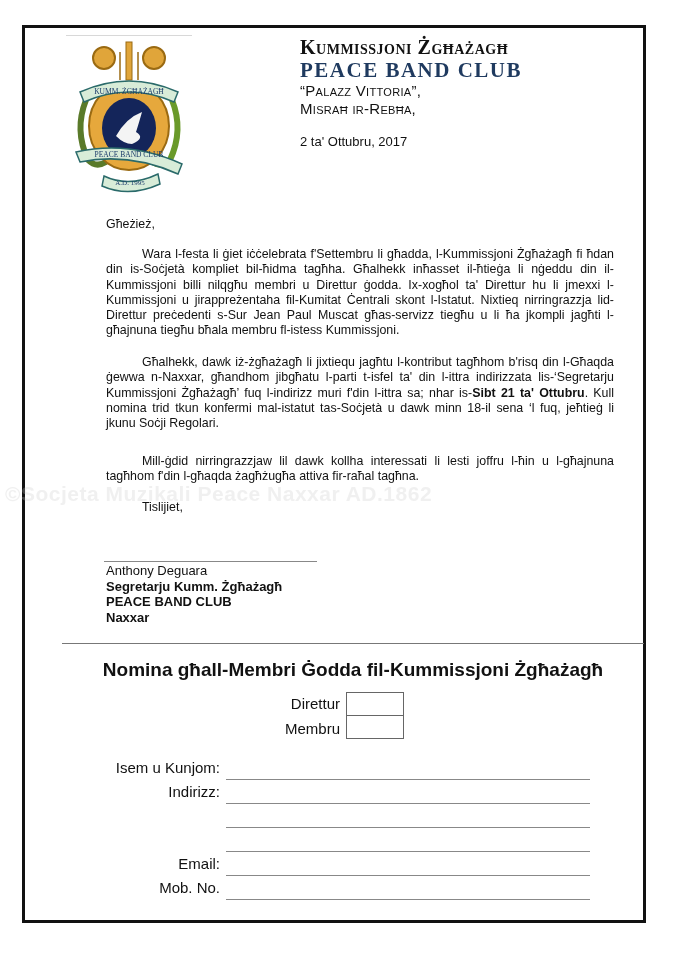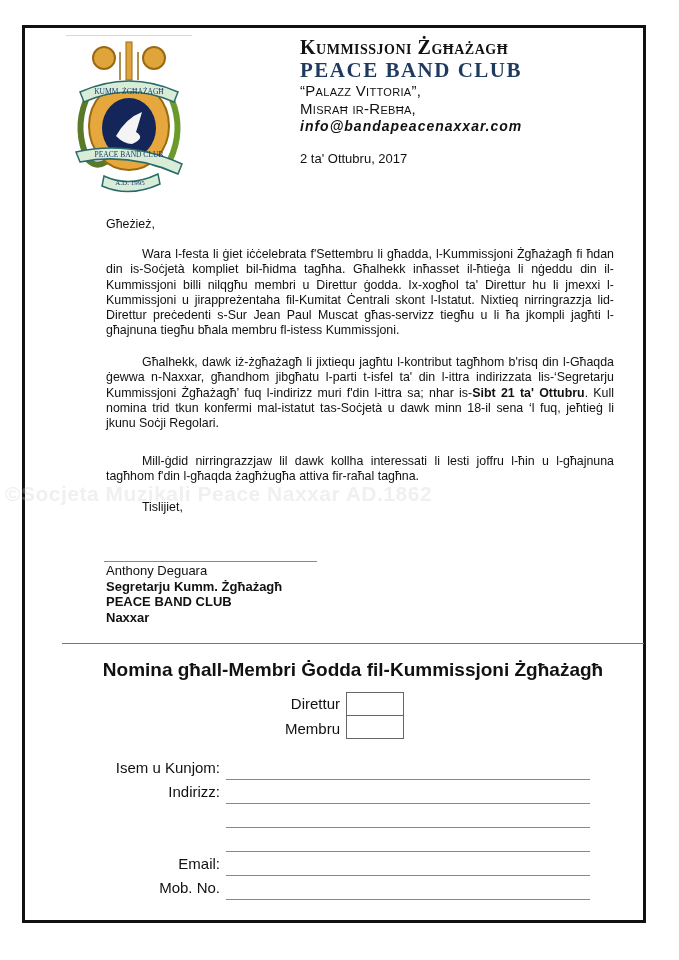--- a/index.html
+++ b/index.html
@@ -62,21 +62,20 @@
   <text x="63" y="117" font-size="7.5" text-anchor="middle" fill="#1a3a6a" font-family="Liberation Serif, serif">PEACE BAND CLUB</text>
   <path d="M38 136 Q63 148 92 134 L94 144 Q63 158 36 146Z" fill="#d8ecd8" stroke="#2a6a6a" stroke-width="1.5"></path>
   <text x="64" y="145" font-size="7" text-anchor="middle" fill="#1a3a6a" font-family="Liberation Serif, serif">A.D. 1995</text>
 </svg>
 
 <div class="hdr">
   <div class="org">Kummissjoni Żgħażagħ</div>
   <div class="club" style="color:#1f3a5f">PEACE BAND CLUB</div>
   <div class="addr">“Palazz Vittoria”,</div>
   <div class="addr">Misraħ ir-Rebħa,</div>
-  <div class="web">info@bandapeacenaxxar.com</div>
   <div class="date">2 ta' Ottubru, 2017</div>
 </div>
 
 <div class="body-text" style="top:217px;">
   <p>Għeżież,</p>
 </div>
 
 <div class="body-text" style="top:247px;">
   <p class="indent">Wara l-festa li ġiet iċċelebrata f'Settembru li għadda, l-Kummissjoni Żgħażagħ fi ħdan din is-Soċjetà kompliet bil-ħidma tagħha. Għalhekk inħasset il-ħtieġa li nġeddu din il-Kummissjoni billi nilqgħu membri u Direttur ġodda. Ix-xogħol ta' Direttur hu li jmexxi l-Kummissjoni u jirappreżentaha fil-Kumitat Ċentrali skont l-Istatut. Nixtieq nirringrazzja lid-Direttur preċedenti s-Sur Jean Paul Muscat għas-servizz tiegħu u li ħa jkompli jagħti l-għajnuna tiegħu bħala membru fl-istess Kummissjoni.</p>
 </div>

